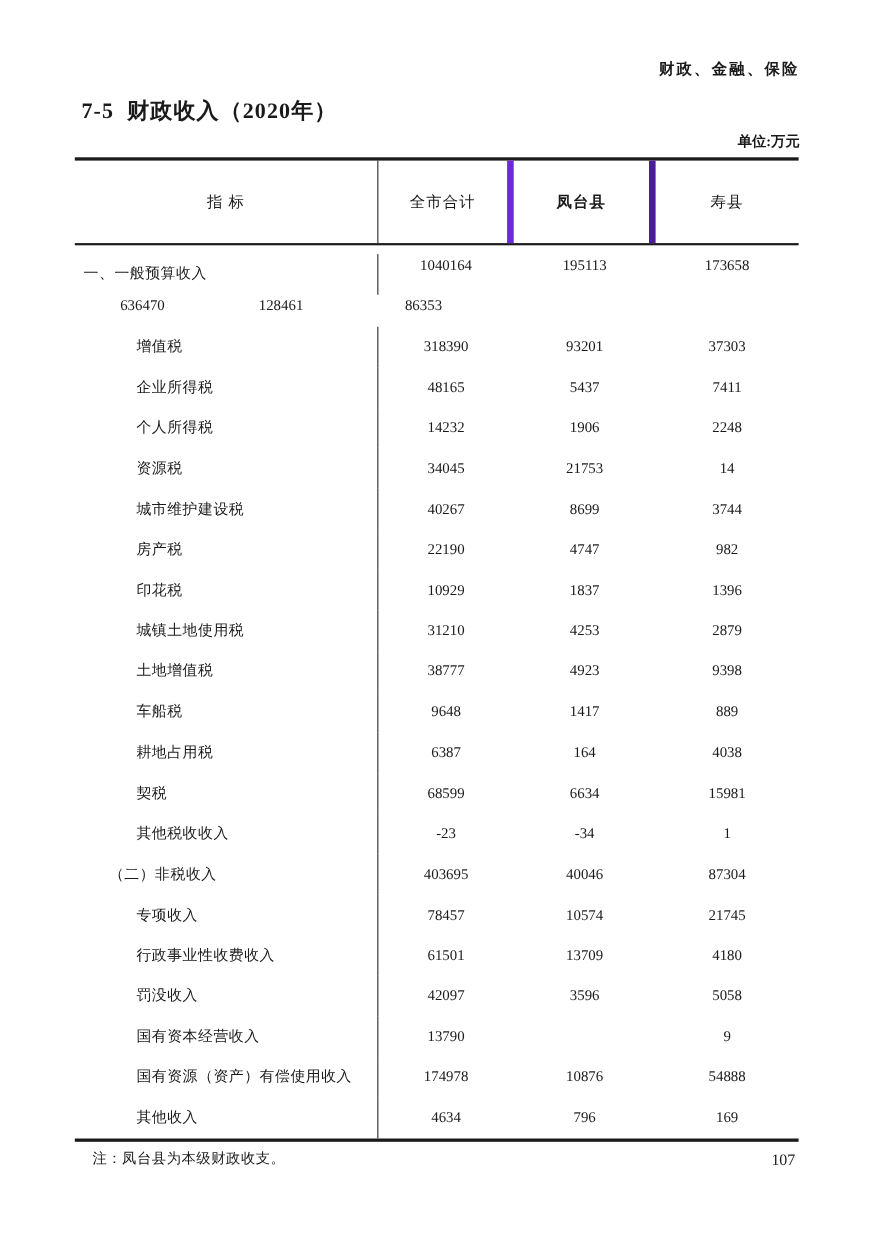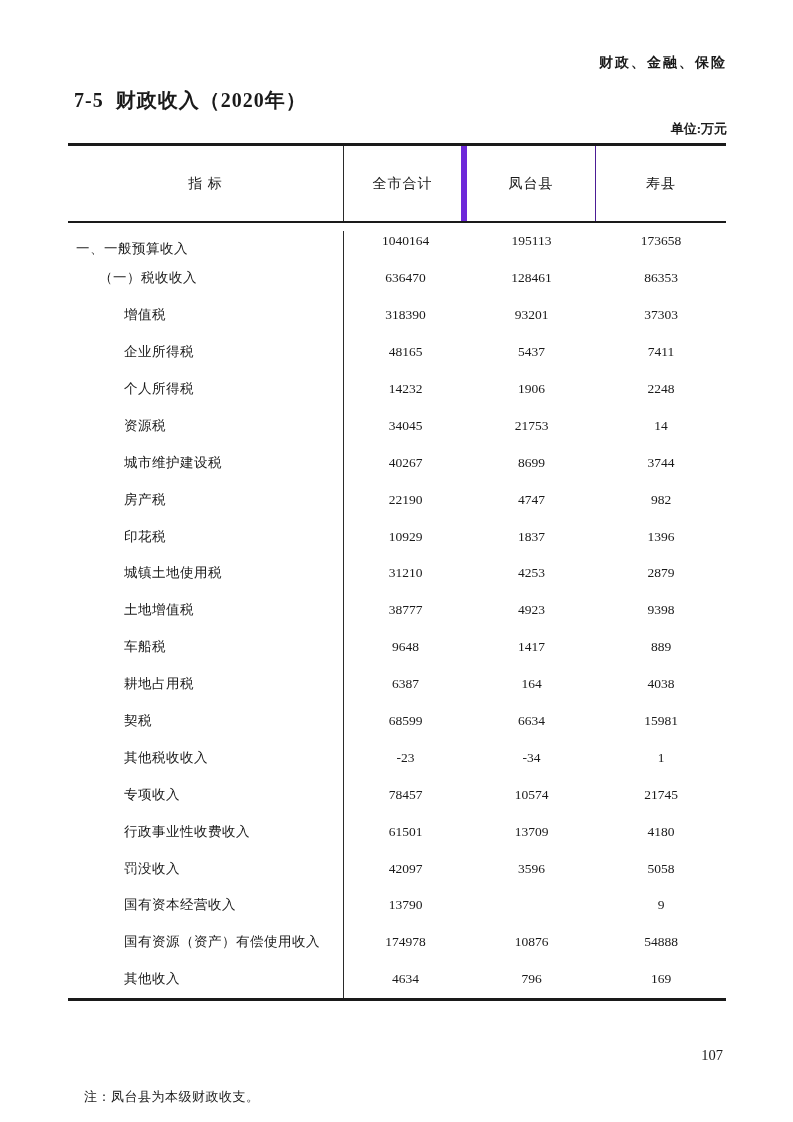--- a/index.html
+++ b/index.html
@@ -35,40 +35,40 @@
   .thead {
     display: flex; height: 77px;
     border-bottom: 2px solid #1a1a1a;
   }
   .th {
     display: flex; align-items: center; justify-content: center;
     font-size: 14px; letter-spacing: 1px;
   }
   .th0 { width: 276px; border-right: 1px solid #2a2a2a; }
   .th1 { width: 123px; border-right: 6px solid #6d28d9; }
-  .th2 { width: 129px; border-right: 1px solid #4c1d95; }
+  .th2 { width: 129px; border-right: 6px solid #4c1d95; font-weight: bold; }
   .th3 { width: 130px; }
 
   .trow { display: flex; height: 36.9px; align-items: center; }
   .cell { height: 100%; display: flex; align-items: center; }
   .cell.label {
     width: 276px; font-size: 13.5px; letter-spacing: 0.5px;
     border-right: 1px solid #2a2a2a;
     white-space: nowrap; overflow: hidden;
   }
   .indent-0 { padding-left: 8px; margin-top: 16px; }
   .indent-1 { padding-left: 31px; }
   .indent-2 { padding-left: 56px; }
   .cell.num { justify-content: center; font-size: 13.5px; }
   .num.col0 { width: 123px; }
   .num.col1 { width: 129px; }
   .num.col2 { width: 130px; }
 
   .footer-note {
-    position: absolute; top: 1088px; left: 84px;
+    position: absolute; top: 1044px; left: 84px;
     font-size: 13px; letter-spacing: 0.5px;
   }
   .page-number {
     position: absolute; top: 1047px; right: 70px;
     font-size: 14.5px;
   }
 </style>
 </head>
 <body>
 
@@ -88,21 +88,20 @@
       <div class="th th3">寿县</div>
     </div>
     <div class="tbody">
         <div class="trow">
           <div class="cell label indent-0">一、一般预算收入</div>
           <div class="cell num col0">1040164</div>
           <div class="cell num col1">195113</div>
           <div class="cell num col2">173658</div>
         </div>
         <div class="trow">
-          <div class="cell label indent-1">（一）税收收入</div>
           <div class="cell num col0">636470</div>
           <div class="cell num col1">128461</div>
           <div class="cell num col2">86353</div>
         </div>
         <div class="trow">
           <div class="cell label indent-2">增值税</div>
           <div class="cell num col0">318390</div>
           <div class="cell num col1">93201</div>
           <div class="cell num col2">37303</div>
         </div>
@@ -172,20 +171,26 @@
           <div class="cell num col1">6634</div>
           <div class="cell num col2">15981</div>
         </div>
         <div class="trow">
           <div class="cell label indent-2">其他税收收入</div>
           <div class="cell num col0">-23</div>
           <div class="cell num col1">-34</div>
           <div class="cell num col2">1</div>
         </div>
         <div class="trow">
+          <div class="cell label indent-1">（二）非税收入</div>
+          <div class="cell num col0">403695</div>
+          <div class="cell num col1">40046</div>
+          <div class="cell num col2">87304</div>
+        </div>
+        <div class="trow">
           <div class="cell label indent-2">专项收入</div>
           <div class="cell num col0">78457</div>
           <div class="cell num col1">10574</div>
           <div class="cell num col2">21745</div>
         </div>
         <div class="trow">
           <div class="cell label indent-2">行政事业性收费收入</div>
           <div class="cell num col0">61501</div>
           <div class="cell num col1">13709</div>
           <div class="cell num col2">4180</div>

